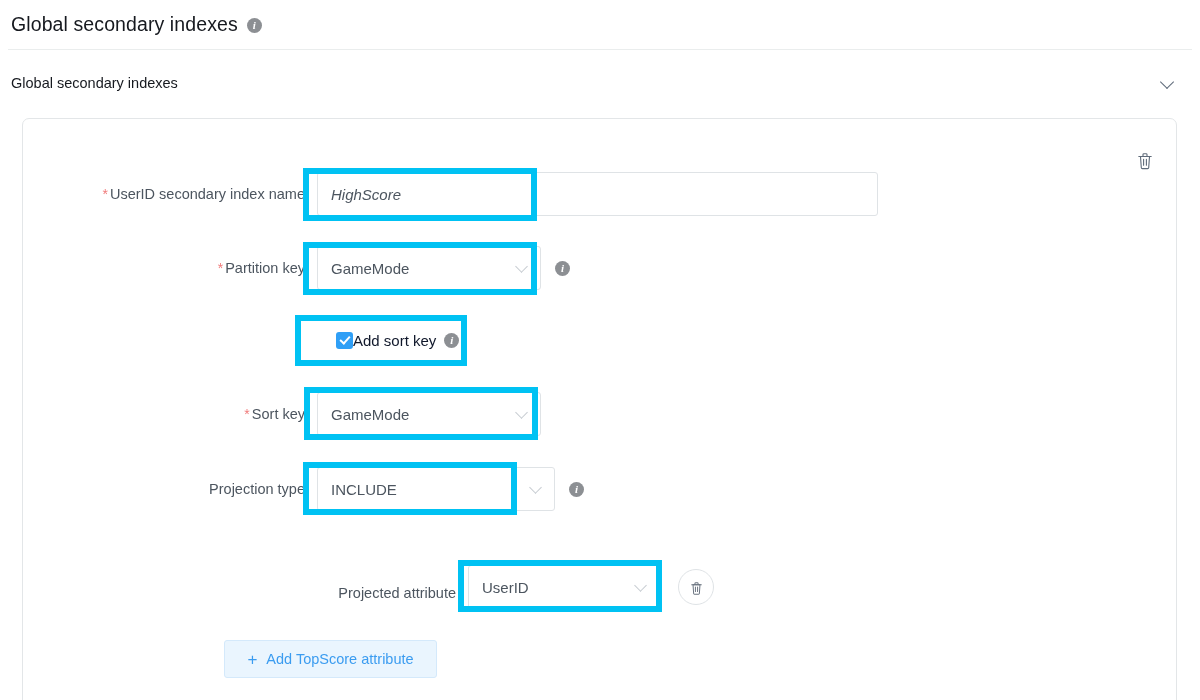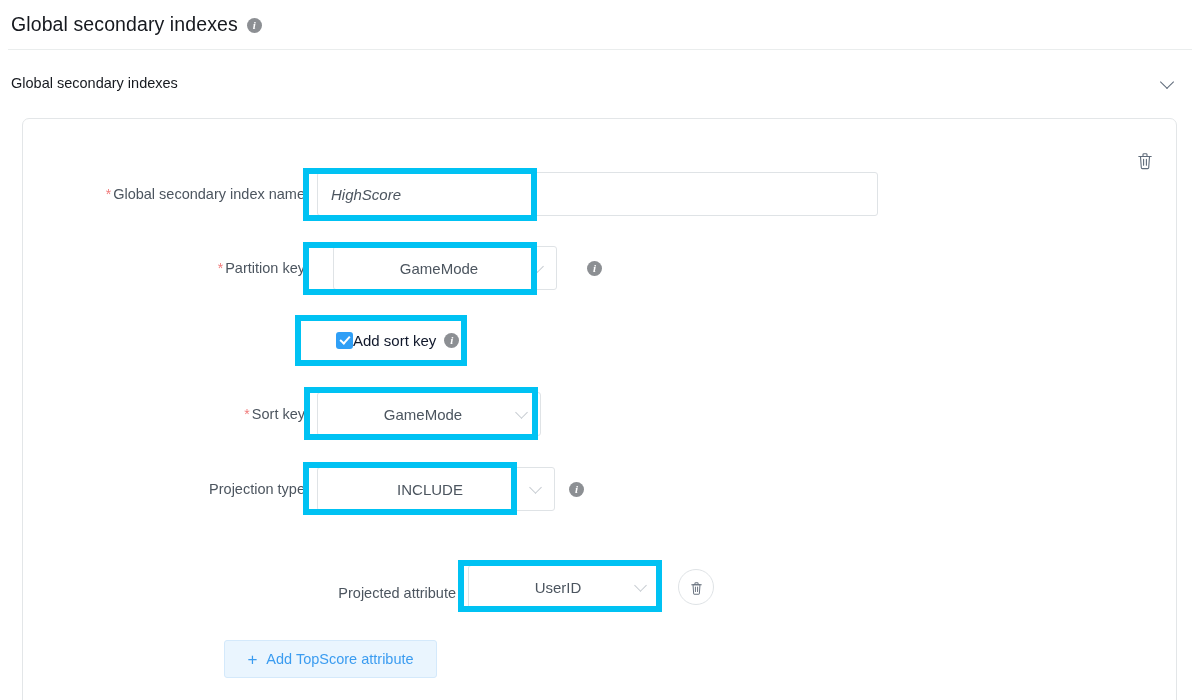--- a/index.html
+++ b/index.html
@@ -161,21 +161,20 @@
     align-items: center;
     padding: 0 11px 0 13px;
     cursor: pointer;
   }
   .select-value {
     flex: 1;
     font-size: 15px;
     color: #4c555f;
     white-space: nowrap;
     overflow: hidden;
-    text-align: center;
   }
   .chevron-down {
     width: 14px; height: 14px;
     position: relative;
     flex: none;
   }
   .chevron-down::before {
     content: "";
     position: absolute;
     left: 2px; top: 1px;
@@ -289,25 +288,25 @@
   <div class="card-trash">
     <svg class="trash-glyph" width="22" height="22" viewBox="0 0 22 22">
       <path d="M6.5 7.5h9l-0.8 11.2a1 1 0 0 1-1 0.9H8.3a1 1 0 0 1-1-0.9L6.5 7.5z" fill="none" stroke="#5f6b7a" stroke-width="1.1"></path>
       <path d="M4.8 7.5h12.4" stroke="#5f6b7a" stroke-width="1.1" fill="none" stroke-linecap="round"></path>
       <path d="M9 7.5V5.6a0.9 0.9 0 0 1 0.9-0.9h2.2a0.9 0.9 0 0 1 0.9 0.9V7.5" fill="none" stroke="#5f6b7a" stroke-width="1.1"></path>
       <path d="M9.6 10.3v6M12.4 10.3v6" stroke="#5f6b7a" stroke-width="1.1" stroke-linecap="round"></path>
     </svg>
   </div>
 
   <div class="form-row" style="left:0; top:53px;">
-    <span class="field-label"><span class="req-star">*</span><span>Global secondary index name</span></span>
+    <span class="field-label"><span class="req-star">*</span><span>UserID secondary index name</span></span>
     <input class="text-input" type="text" value="HighScore" style="">
   </div>
 
-  <div class="form-row" style="left:0; top:127px;gap:16px;">
+  <div class="form-row" style="left:0; top:127px;">
     <span class="field-label"><span class="req-star">*</span><span>Partition key</span></span>
     <div class="select-box">
       <span class="select-value">GameMode</span>
       <span class="chevron-down"></span>
     </div>
     <span class="info-icon row-info">i</span>
   </div>
 
   <div class="form-row" style="left:294px; top:205px; height:32px;">
     <div class="checkbox-row-inner" style="margin-left:19px;">

